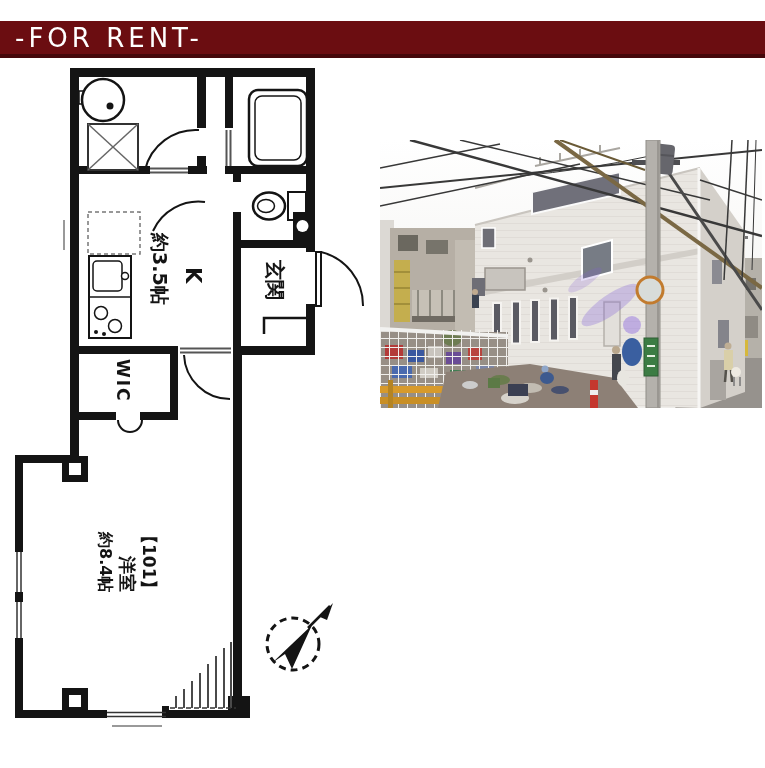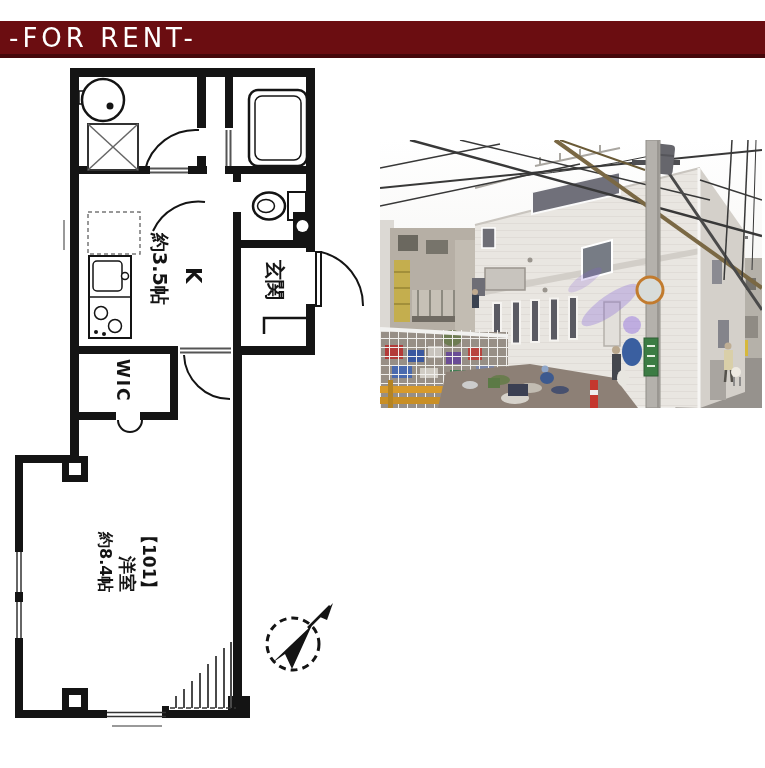--- a/index.html
+++ b/index.html
@@ -6,21 +6,21 @@
   body{
     width:765px;height:768px;position:relative;background:#ffffff;overflow:hidden;
     font-family:"DejaVu Sans",sans-serif;
   }
   .banner{
     position:absolute;left:0;top:21px;width:765px;height:33px;
     background:#6b0d11;border-bottom:4px solid #45070a;
     color:#ffffff;display:flex;align-items:center;
   }
   .banner span{
-    font-size:26px;letter-spacing:4px;padding-left:9px;font-weight:500;
+    font-size:26px;letter-spacing:4px;padding-left:15px;font-weight:500;
     font-family:"DejaVu Sans",sans-serif;
   }
   svg.floorplan{position:absolute;left:0;top:0;width:765px;height:768px;}
   svg.photo{position:absolute;left:380px;top:140px;width:382px;height:268px;}
   svg text{font-family:"DejaVu Sans",sans-serif;font-weight:bold;fill:#141414;}
 </style>
 </head>
 <body>
 
 <div class="banner">

